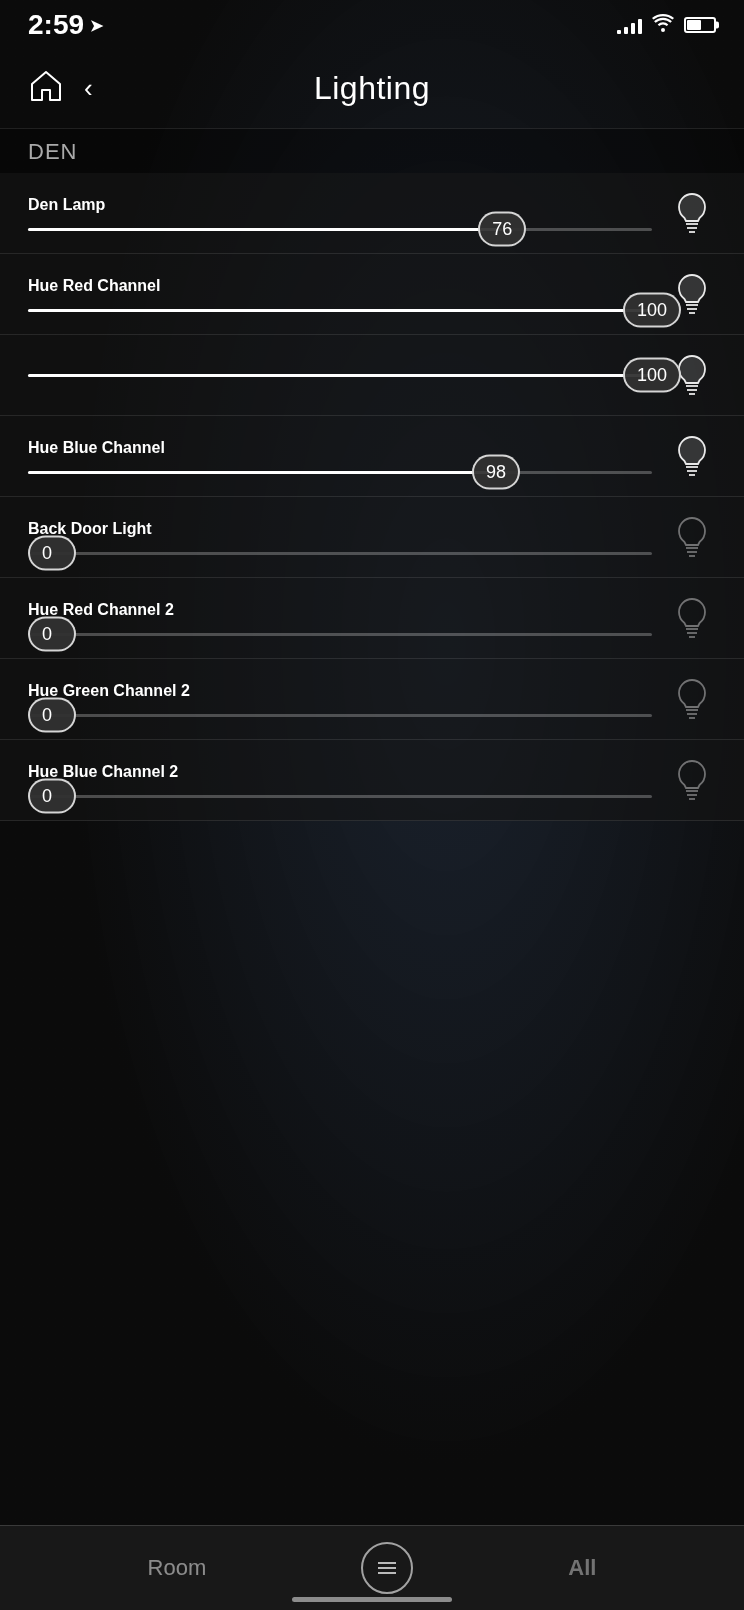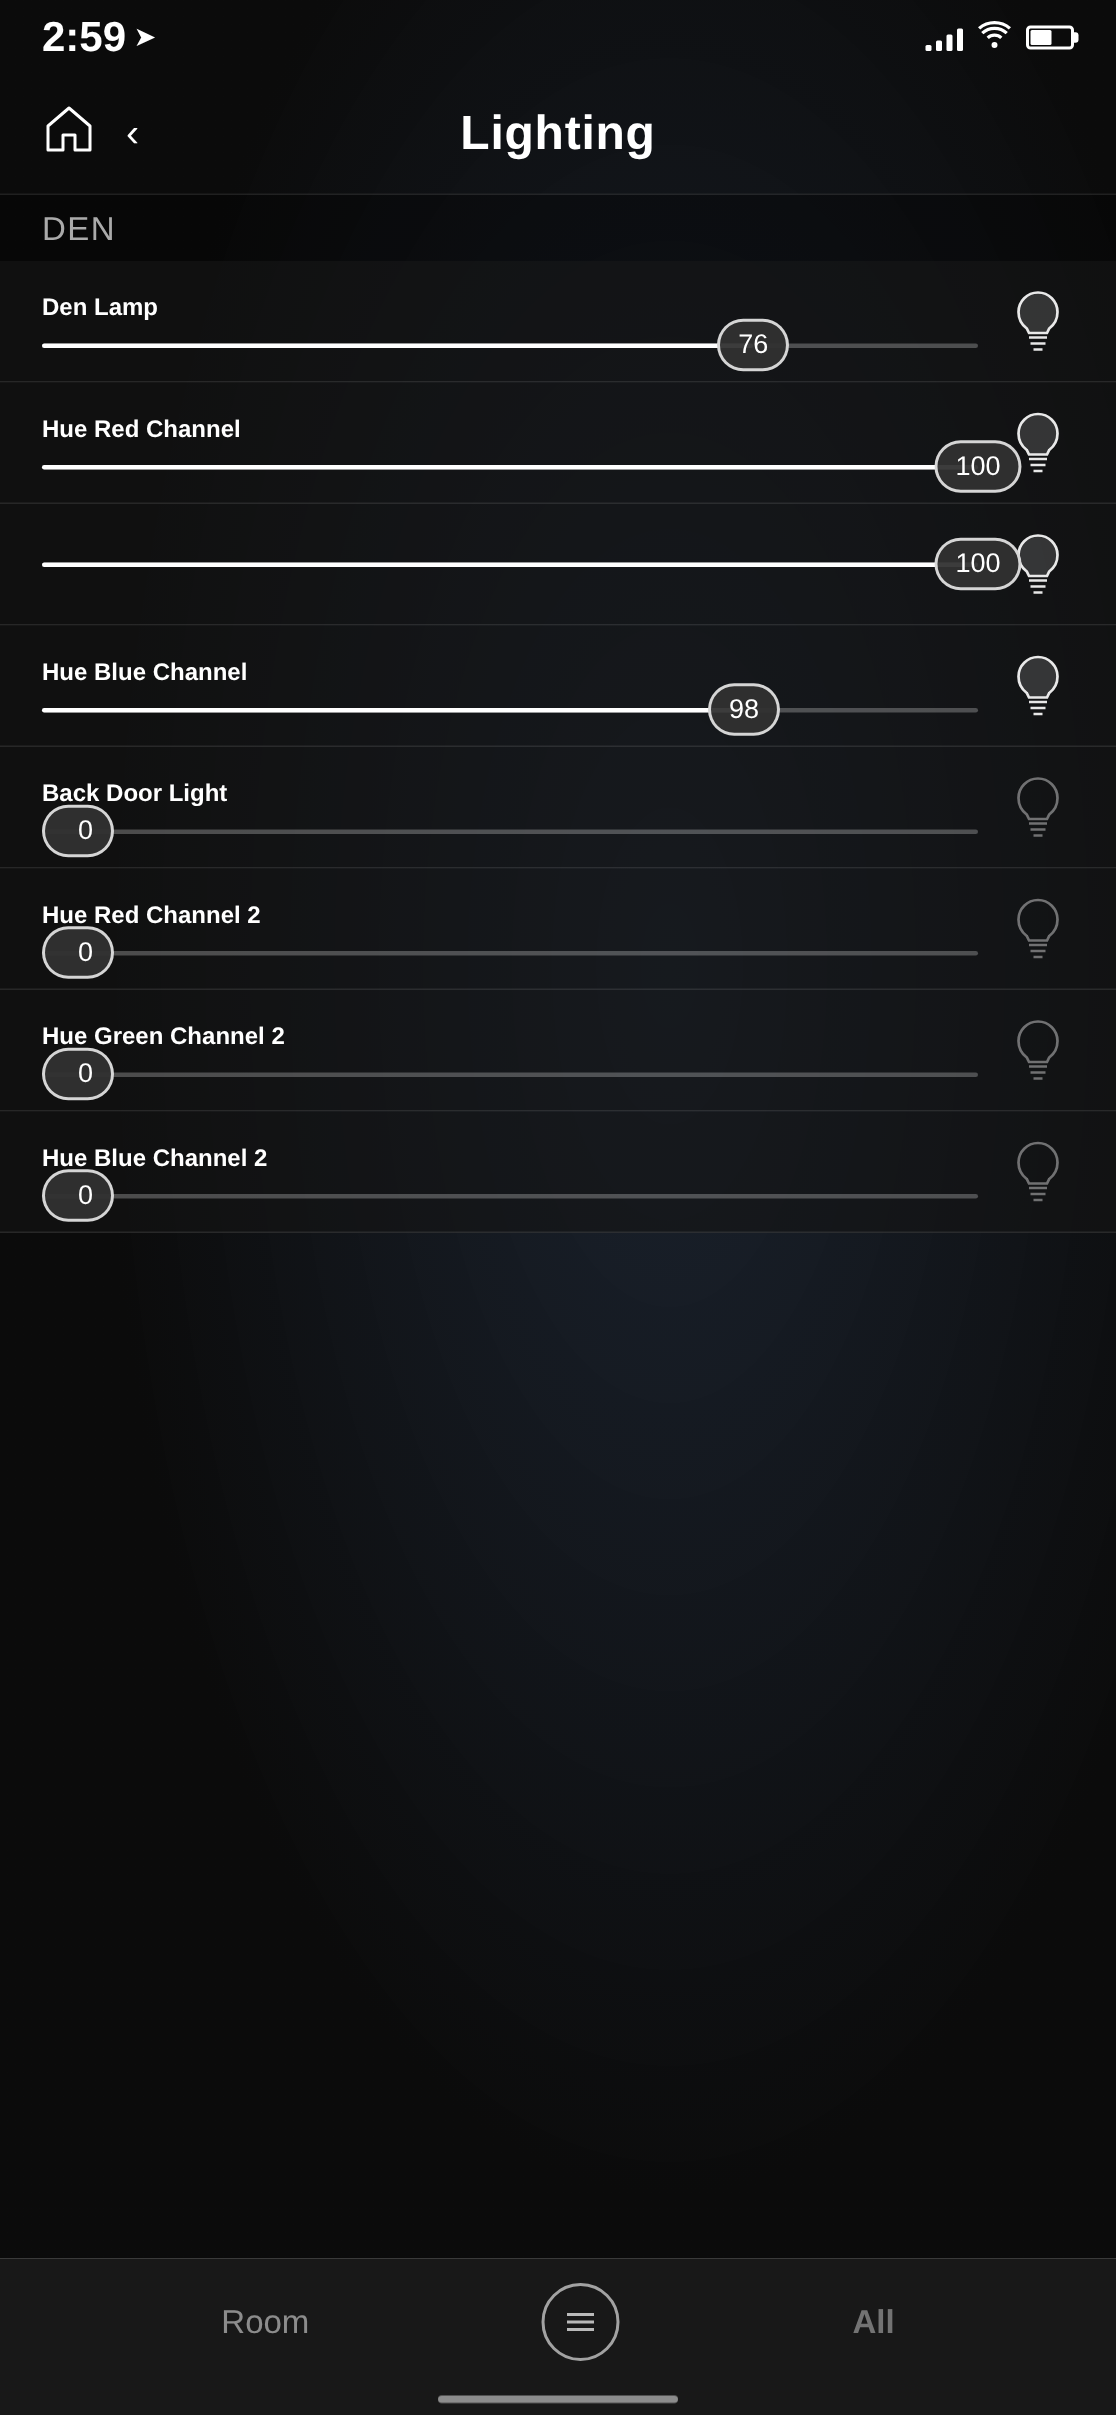--- a/index.html
+++ b/index.html
@@ -120,21 +120,21 @@
       font-size: 26px;
       font-weight: 300;
       cursor: pointer;
     }
 
     .header-title {
       position: absolute;
       left: 50%;
       transform: translateX(-50%);
       font-size: 32px;
-      font-weight: 700;
+      font-weight: 400;
       color: #fff;
       letter-spacing: 0.5px;
     }
 
     
     .section-label {
       padding: 10px 28px 8px;
       font-size: 22px;
       font-weight: 500;
       color: #aaa;
@@ -194,21 +194,21 @@
       background: rgba(50,50,50,0.95);
       border: 2px solid rgba(255,255,255,0.8);
       border-radius: 20px;
       padding: 5px 12px;
       font-size: 18px;
       color: #fff;
       font-weight: 400;
       white-space: nowrap;
       cursor: pointer;
       min-width: 48px;
-      text-align: right;
+      text-align: left;
     }
 
     
     .slider-thumb-left {
       left: 0;
       transform: translate(0, -50%);
     }
 
     
     .bulb-icon {
@@ -228,21 +228,21 @@
     .bottom-nav {
       position: fixed;
       bottom: 0;
       left: 0;
       width: 744px;
       background: rgba(25,25,25,0.97);
       border-top: 1px solid rgba(255,255,255,0.15);
       display: flex;
       align-items: center;
       justify-content: space-around;
-      padding: 16px 60px 36px;
+      padding: 16px 60px 16px;
       z-index: 10;
     }
 
     .nav-item {
       font-size: 22px;
       color: rgba(255,255,255,0.5);
       cursor: pointer;
       padding: 4px 20px;
     }
 

